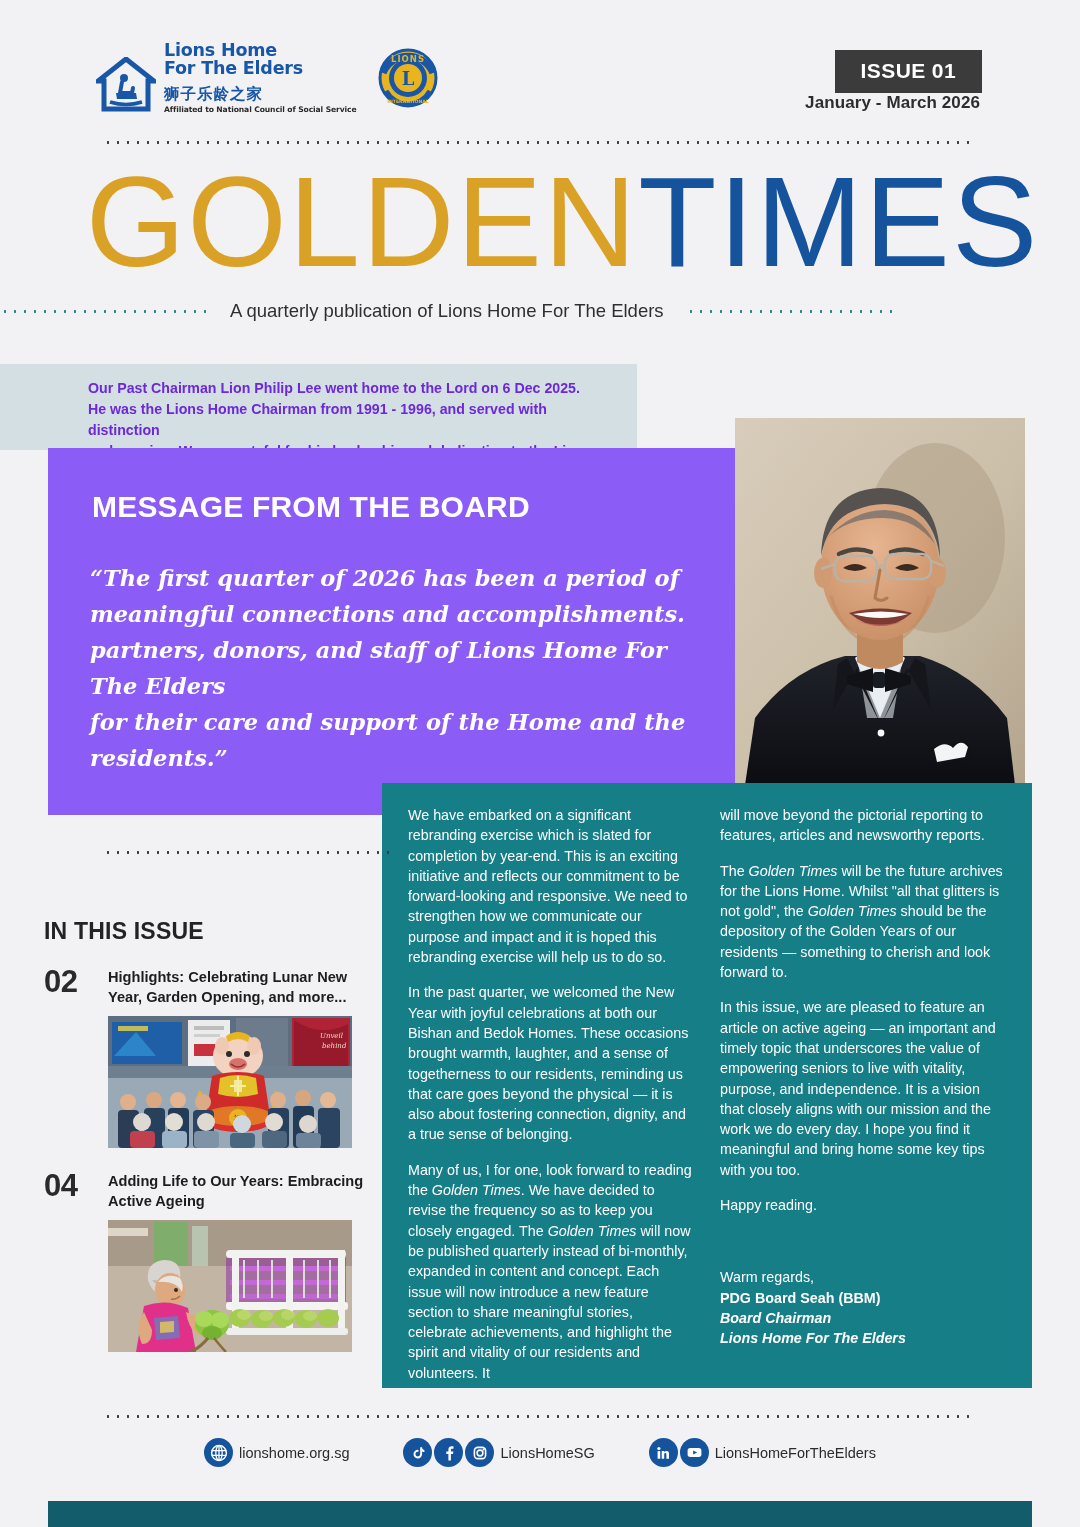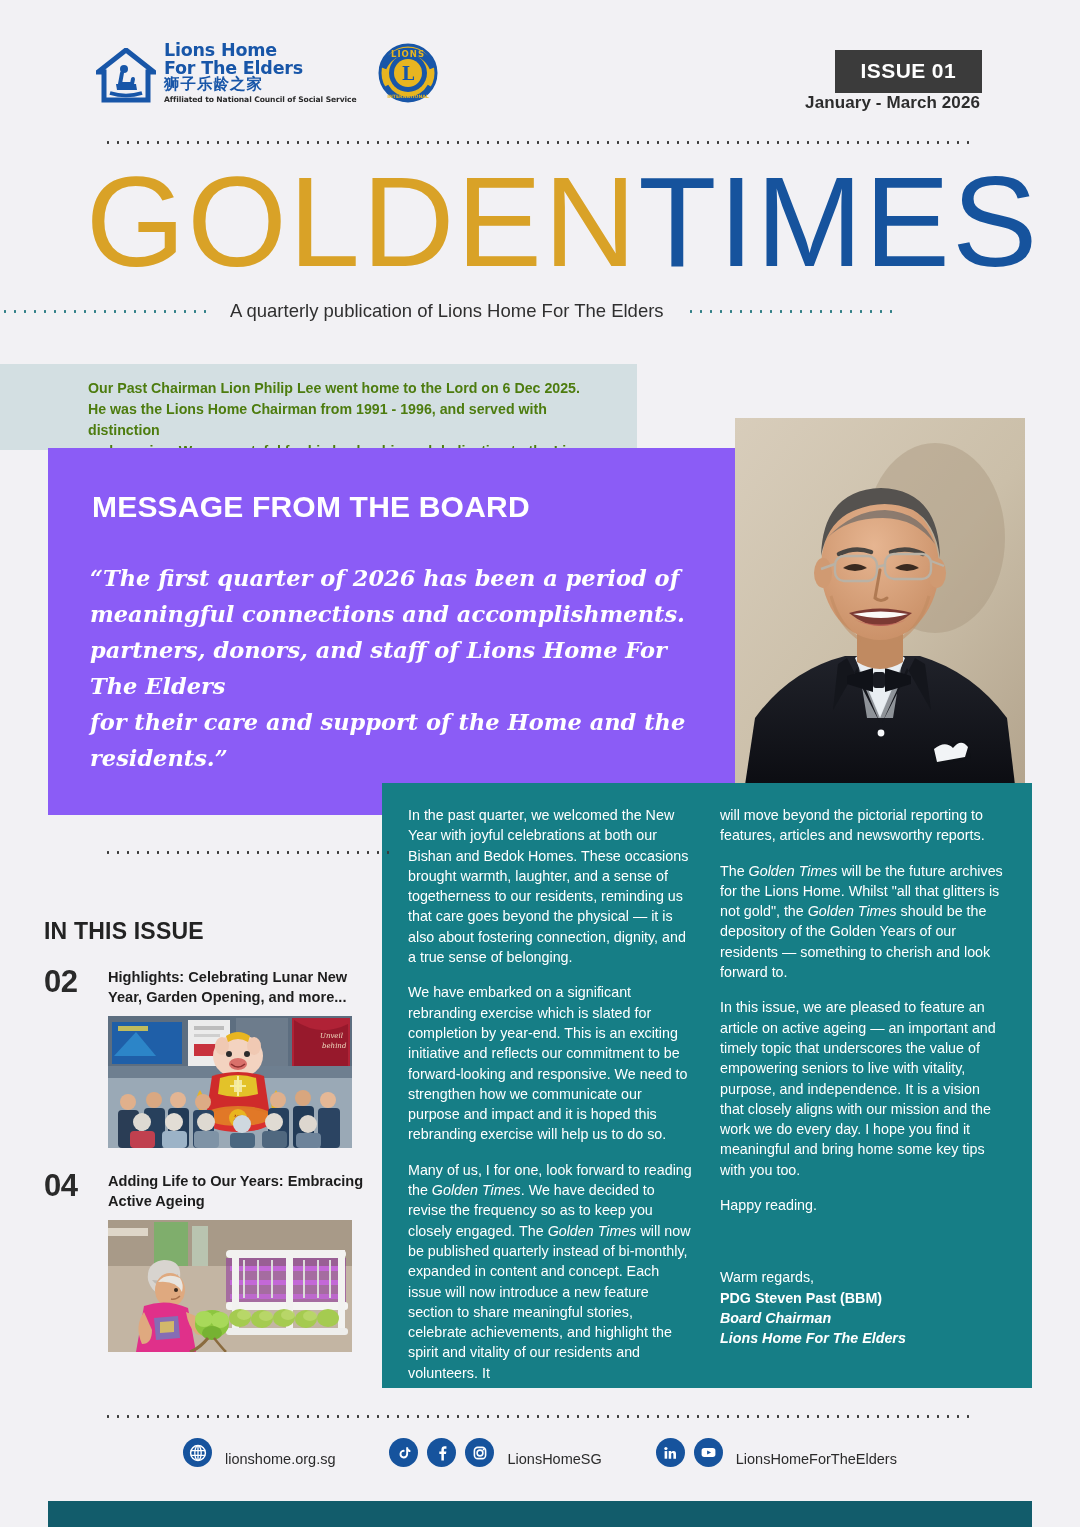--- a/index.html
+++ b/index.html
@@ -15,21 +15,21 @@
   .masthead-logos { position: absolute; left: 96px; top: 42px; display: flex; align-items: center; gap: 20px; }
   .lh-logo { display: flex; align-items: flex-end; gap: 8px; }
   .lh-house { width: 60px; height: 56px; position: relative; }
   .lh-house svg { display: block; }
   .lh-words { display: flex; flex-direction: column; line-height: 1.0; }
   .lh-en1, .lh-en2 {
     font-family: "DejaVu Sans", sans-serif; font-weight: bold;
     font-size: 17.5px; color: #1856a8; letter-spacing: -0.2px;
   }
   .lh-cn { font-family: "DejaVu Sans", sans-serif; font-weight: bold; font-size: 15.5px;
-           color: #1856a8; letter-spacing: 1px; margin-top: 0; }
+           color: #1856a8; letter-spacing: 1px; margin-top: 10px; }
   .lh-affil { font-family: "DejaVu Sans", sans-serif; font-size: 7.6px; font-weight: bold;
               color: #2a2a2a; margin-top: 3px; letter-spacing: -0.1px; }
   .lions-emblem { width: 62px; height: 62px; }
 
   .issue-badge {
     position: absolute; right: 98px; top: 50px;
     background: #3b3b3b; color: #ffffff;
     padding: 9px 26px 10px;
     font-size: 21px; font-weight: bold; letter-spacing: 0.4px;
   }
@@ -71,21 +71,21 @@
   }
   .masthead-sub { font-size: 18.5px; color: #2f2f2f; white-space: nowrap; }
 
   
   .memorial {
     position: absolute; left: 0; top: 364px; width: 637px; height: 86px;
     background: #d3dfe2;
     padding: 14px 20px 0 88px;
   }
   .memorial p {
-    font-size: 14.2px; font-weight: bold; color: #4d7c0f; line-height: 1.48;
+    font-size: 14.2px; font-weight: bold; color: #6d28d9; line-height: 1.48;
   }
 
   
   .hero {
     position: absolute; left: 48px; top: 448px; width: 910px; height: 367px;
     background: #8b5cf6;
     padding-left: 43px;
   }
   .hero-title {
     position: absolute; left: 44px; top: 42px;
@@ -145,21 +145,21 @@
   #toc-1 { top: 968px; }
   #toc-2 { top: 1172px; }
 
   
   #dot-footer { left: 103px; top: 1415px; width: 874px; }
 
   .footer-row {
     position: absolute; left: 0; right: 0; top: 1438px;
     display: flex; align-items: center; justify-content: center;
   }
-  .fgroup { display: flex; align-items: flex-end; gap: 9px; }
+  .fgroup { display: flex; align-items: center; gap: 2px; }
   .fgap { width: 54px; }
   .fcircle {
     width: 29px; height: 29px; border-radius: 50%; background: #16539d;
     display: flex; align-items: center; justify-content: center; flex: 0 0 auto;
   }
   .fcircle svg { display: block; }
   .flabel { font-size: 14.5px; color: #2b2b2b; margin-left: 4px; white-space: nowrap; }
 
   .footer-bar {
     position: absolute; left: 48px; top: 1501px; width: 984px; height: 26px;
@@ -303,32 +303,32 @@
       <path d="M118 196 Q146 191 173 196 Q146 204 118 196 Z" fill="#fbfaf7"></path>
       <path d="M120 202 Q146 211 171 202 Q146 214 120 202 Z" fill="#c86a60" opacity="0.75"></path>
 
       <path d="M96 178 Q104 208 126 222" stroke="#c08a61" stroke-width="3" fill="none" opacity="0.55"></path>
       <path d="M194 178 Q186 208 164 222" stroke="#c08a61" stroke-width="3" fill="none" opacity="0.55"></path>
     </svg>
   </div>
 
   <div class="bodypanel">
     <div class="bodycol">
+      <p>We have embarked on a significant rebranding exercise which is slated for completion by year-end. This is an exciting initiative and reflects our commitment to be forward-looking and responsive. We need to strengthen how we communicate our purpose and impact and it is hoped this rebranding exercise will help us to do so.</p>
       <p>In the past quarter, we welcomed the New Year with joyful celebrations at both our Bishan and Bedok Homes. These occasions brought warmth, laughter, and a sense of togetherness to our residents, reminding us that care goes beyond the physical — it is also about fostering connection, dignity, and a true sense of belonging.</p>
-      <p>We have embarked on a significant rebranding exercise which is slated for completion by year-end. This is an exciting initiative and reflects our commitment to be forward-looking and responsive. We need to strengthen how we communicate our purpose and impact and it is hoped this rebranding exercise will help us to do so.</p>
       <p><span>Many of us, I for one, look forward to reading the </span><i>Golden Times</i><span>. We have decided to revise the frequency so as to keep you closely engaged. The </span><i>Golden Times</i><span> will now be published quarterly instead of bi-monthly, expanded in content and concept. Each issue will now introduce a new feature section to share meaningful stories, celebrate achievements, and highlight the spirit and vitality of our residents and volunteers. It</span></p>
     </div>
     <div class="bodycol">
       <p>will move beyond the pictorial reporting to features, articles and newsworthy reports.</p>
       <p><span>The </span><i>Golden Times</i><span> will be the future archives for the Lions Home. Whilst "all that glitters is not gold", the </span><i>Golden Times</i><span> should be the depository of the Golden Years of our residents — something to cherish and look forward to.</span></p>
       <p>In this issue, we are pleased to feature an article on active ageing — an important and timely topic that underscores the value of empowering seniors to live with vitality, purpose, and independence. It is a vision that closely aligns with our mission and the work we do every day. I hope you find it meaningful and bring home some key tips with you too.</p>
       <p>Happy reading.</p>
       <div class="sign-block">
         <div>Warm regards,</div>
-        <div class="sign-name">PDG Steven Past (BBM)</div>
+        <div class="sign-name">PDG Board Seah (BBM)</div>
         <div class="sign-role">Board Chairman</div>
         <div class="sign-role">Lions Home For The Elders</div>
       </div>
     </div>
   </div>
 
   <div class="dotrow" id="dot-mid"></div>
   <div class="itis-title">IN THIS ISSUE</div>
 
   <div class="toc-item" id="toc-1">

